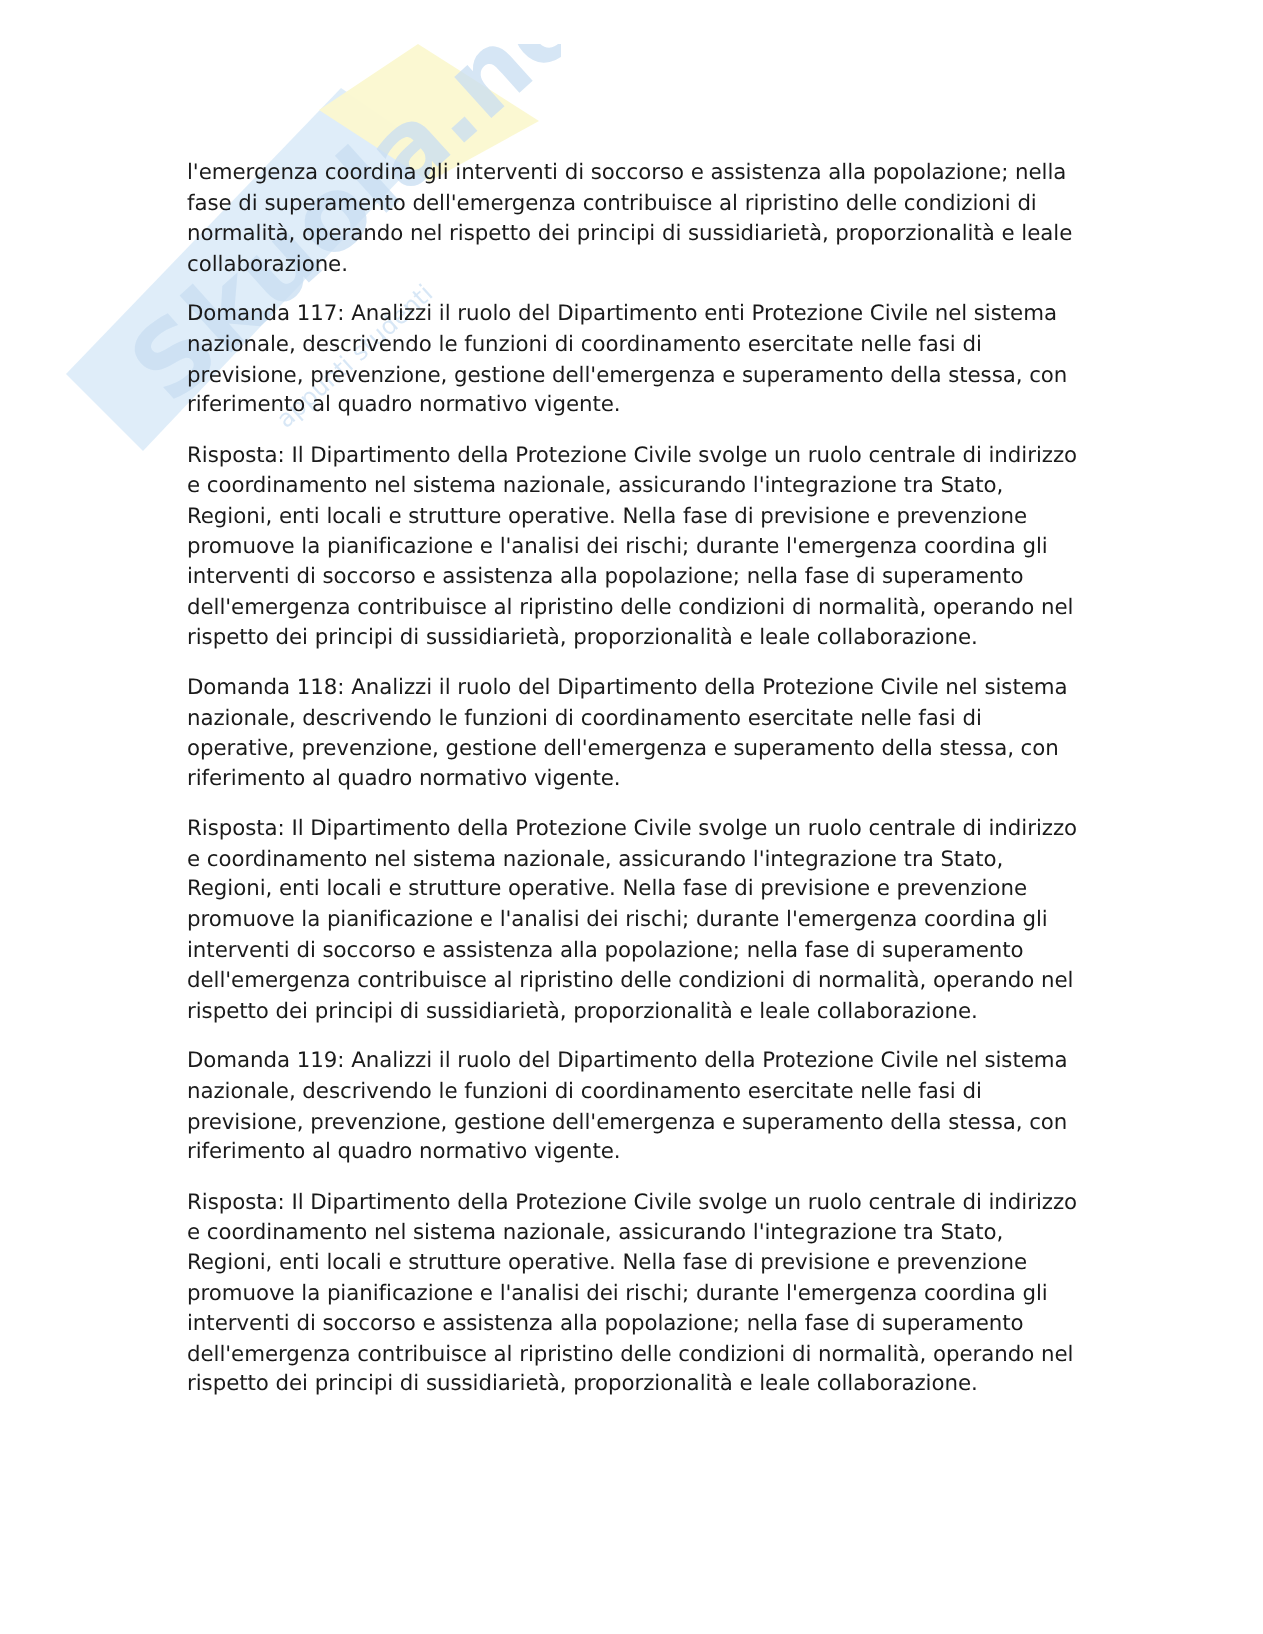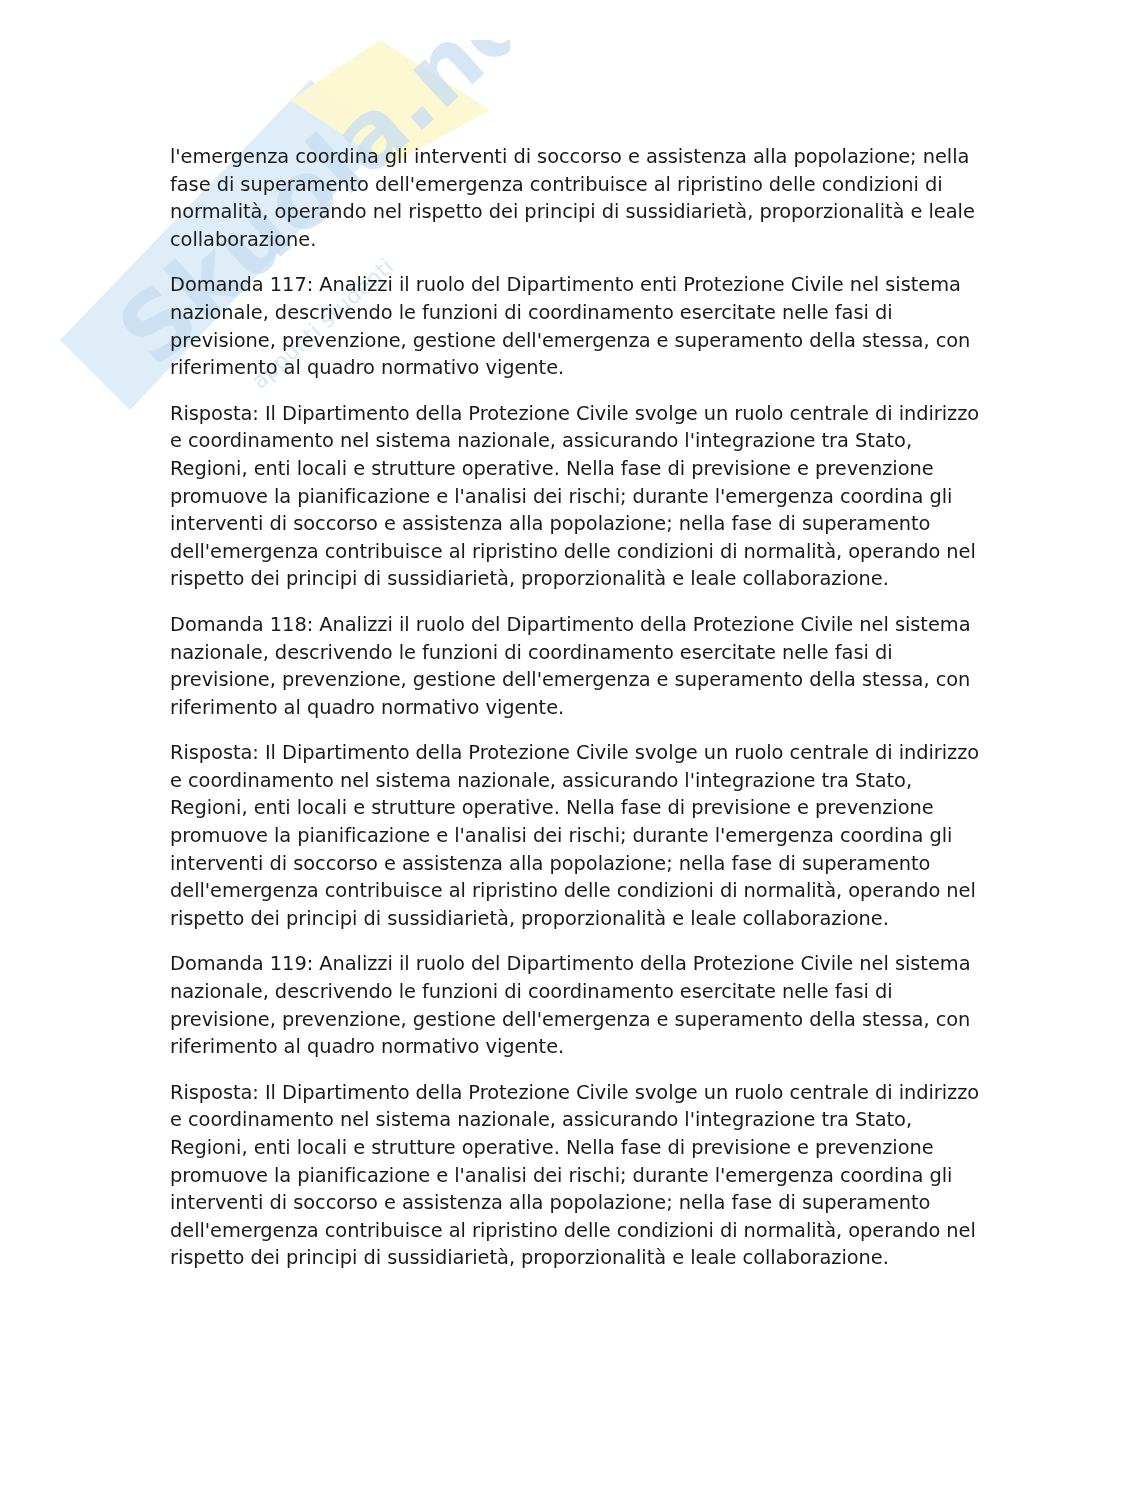--- a/index.html
+++ b/index.html
@@ -27,19 +27,19 @@
 
       <text x="0" y="0" transform="translate(95,330) rotate(-42)" font-family="DejaVu Sans, sans-serif" font-size="92" font-weight="bold" fill="#c9def2" opacity="0.75">Skuola.net</text>
       <text x="0" y="0" transform="translate(200,350) rotate(-42)" font-family="DejaVu Sans, sans-serif" font-size="22" fill="#cfe2f4" opacity="0.8">appunti studenti</text>
     </svg>
   </div>
 
   <div class="content">
     <p class="para">l'emergenza coordina gli interventi di soccorso e assistenza alla popolazione; nella fase di superamento dell'emergenza contribuisce al ripristino delle condizioni di normalità, operando nel rispetto dei principi di sussidiarietà, proporzionalità e leale collaborazione.</p>
     <p class="para">Domanda 117: Analizzi il ruolo del Dipartimento enti Protezione Civile nel sistema nazionale, descrivendo le funzioni di coordinamento esercitate nelle fasi di previsione, prevenzione, gestione dell'emergenza e superamento della stessa, con riferimento al quadro normativo vigente.</p>
     <p class="para">Risposta: Il Dipartimento della Protezione Civile svolge un ruolo centrale di indirizzo e coordinamento nel sistema nazionale, assicurando l'integrazione tra Stato, Regioni, enti locali e strutture operative. Nella fase di previsione e prevenzione promuove la pianificazione e l'analisi dei rischi; durante l'emergenza coordina gli interventi di soccorso e assistenza alla popolazione; nella fase di superamento dell'emergenza contribuisce al ripristino delle condizioni di normalità, operando nel rispetto dei principi di sussidiarietà, proporzionalità e leale collaborazione.</p>
-    <p class="para">Domanda 118: Analizzi il ruolo del Dipartimento della Protezione Civile nel sistema nazionale, descrivendo le funzioni di coordinamento esercitate nelle fasi di previsione, prevenzione, gestione dell'emergenza e superamento della stessa, con riferimento al quadro normativo vigente.</p>
+    <p class="para">Domanda 118: Analizzi il ruolo del Dipartimento della Protezione Civile nel sistema nazionale, descrivendo le funzioni di coordinamento esercitate nelle fasi di operative, prevenzione, gestione dell'emergenza e superamento della stessa, con riferimento al quadro normativo vigente.</p>
     <p class="para">Risposta: Il Dipartimento della Protezione Civile svolge un ruolo centrale di indirizzo e coordinamento nel sistema nazionale, assicurando l'integrazione tra Stato, Regioni, enti locali e strutture operative. Nella fase di previsione e prevenzione promuove la pianificazione e l'analisi dei rischi; durante l'emergenza coordina gli interventi di soccorso e assistenza alla popolazione; nella fase di superamento dell'emergenza contribuisce al ripristino delle condizioni di normalità, operando nel rispetto dei principi di sussidiarietà, proporzionalità e leale collaborazione.</p>
     <p class="para">Domanda 119: Analizzi il ruolo del Dipartimento della Protezione Civile nel sistema nazionale, descrivendo le funzioni di coordinamento esercitate nelle fasi di previsione, prevenzione, gestione dell'emergenza e superamento della stessa, con riferimento al quadro normativo vigente.</p>
     <p class="para">Risposta: Il Dipartimento della Protezione Civile svolge un ruolo centrale di indirizzo e coordinamento nel sistema nazionale, assicurando l'integrazione tra Stato, Regioni, enti locali e strutture operative. Nella fase di previsione e prevenzione promuove la pianificazione e l'analisi dei rischi; durante l'emergenza coordina gli interventi di soccorso e assistenza alla popolazione; nella fase di superamento dell'emergenza contribuisce al ripristino delle condizioni di normalità, operando nel rispetto dei principi di sussidiarietà, proporzionalità e leale collaborazione.</p>
   </div>
 
 </div>
 
 </body></html>

